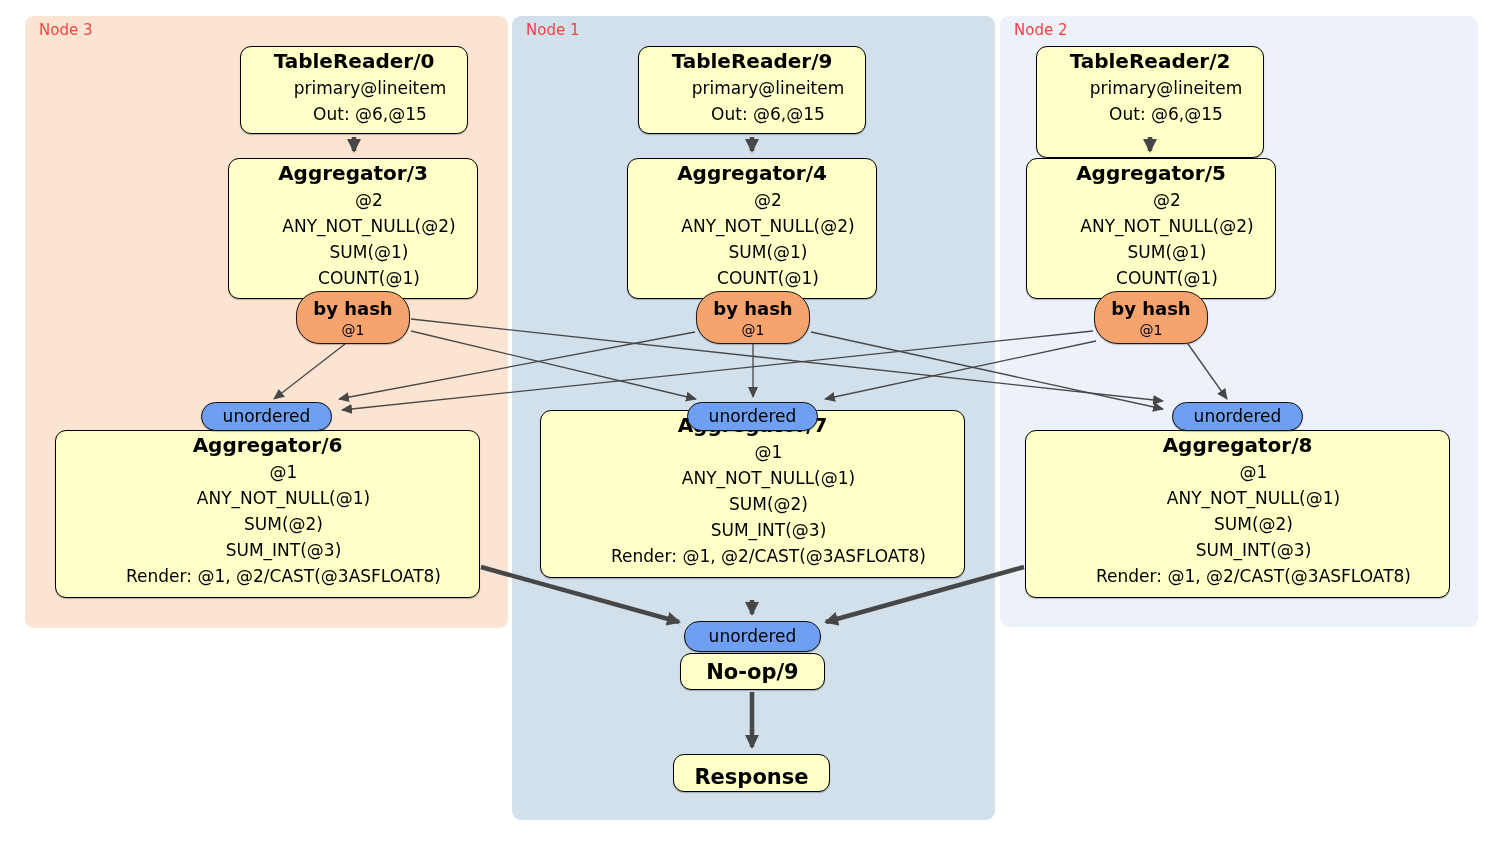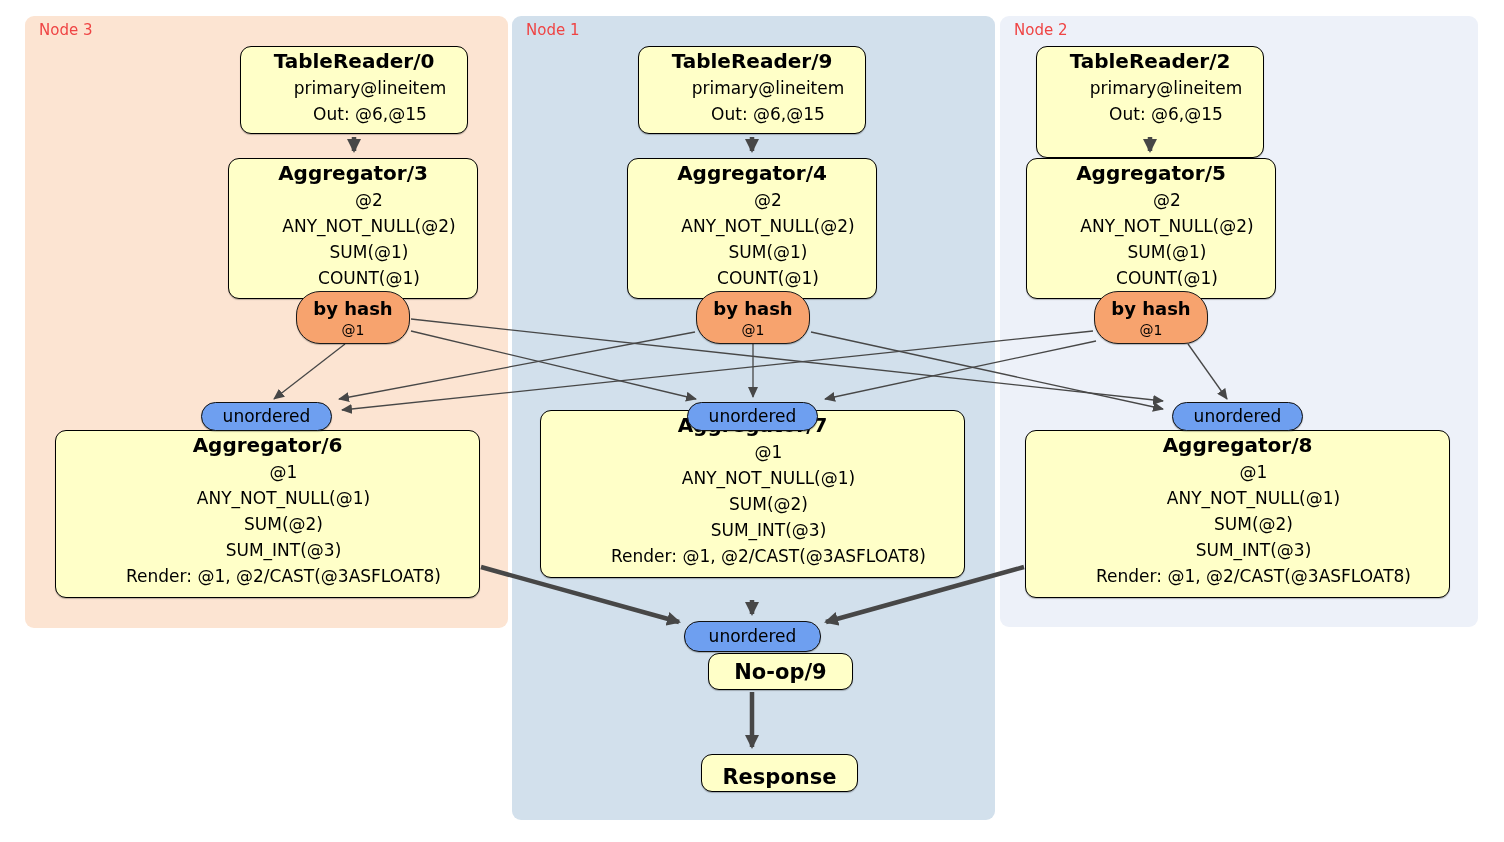--- a/index.html
+++ b/index.html
@@ -9,21 +9,21 @@
   html,body{margin:0;padding:0;background:#ffffff;}
   body{font-family:"DejaVu Sans","Liberation Sans",sans-serif;color:#000;}
   .stage{position:relative;width:1504px;height:842px;overflow:hidden;background:#fff;}
   .panel{position:absolute;border-radius:9px;z-index:0;}
   .panel-label{position:absolute;font-size:15px;color:#ef4444;z-index:1;}
   .box{position:absolute;background:var(--box-bg);border:1.5px solid #000;border-radius:11px;
        text-align:center;z-index:1;box-sizing:border-box;
        box-shadow:0 1px 1px rgba(0,0,0,0.25);}
   .box .title{font-weight:bold;font-size:20px;line-height:28px;white-space:nowrap;}
   .box .line{font-size:17px;line-height:26px;white-space:nowrap;margin-left:32px;}
-  .box.small{display:flex;align-items:center;justify-content:center;padding-top:0;margin-left:28px;}
+  .box.small{display:flex;align-items:center;justify-content:center;padding-top:0;}
   .box.small .title{font-size:21px;}
   .router{position:absolute;background:var(--router-bg);border:1.5px solid #1a1a1a;border-radius:24px;
           text-align:center;z-index:3;box-sizing:border-box;padding-top:4px;
           box-shadow:0 1px 1px rgba(0,0,0,0.25);}
   .router .rtitle{font-weight:bold;font-size:18px;line-height:25px;}
   .router .rsub{font-size:14px;line-height:18px;}
   .sync{position:absolute;background:var(--sync-bg);border:1.5px solid #111;border-radius:15px;
         text-align:center;z-index:3;font-weight:normal;font-size:17px;line-height:27px;
         box-sizing:border-box;box-shadow:0 1px 1px rgba(0,0,0,0.25);}
   svg.edges{position:absolute;left:0;top:0;z-index:2;pointer-events:none;}

